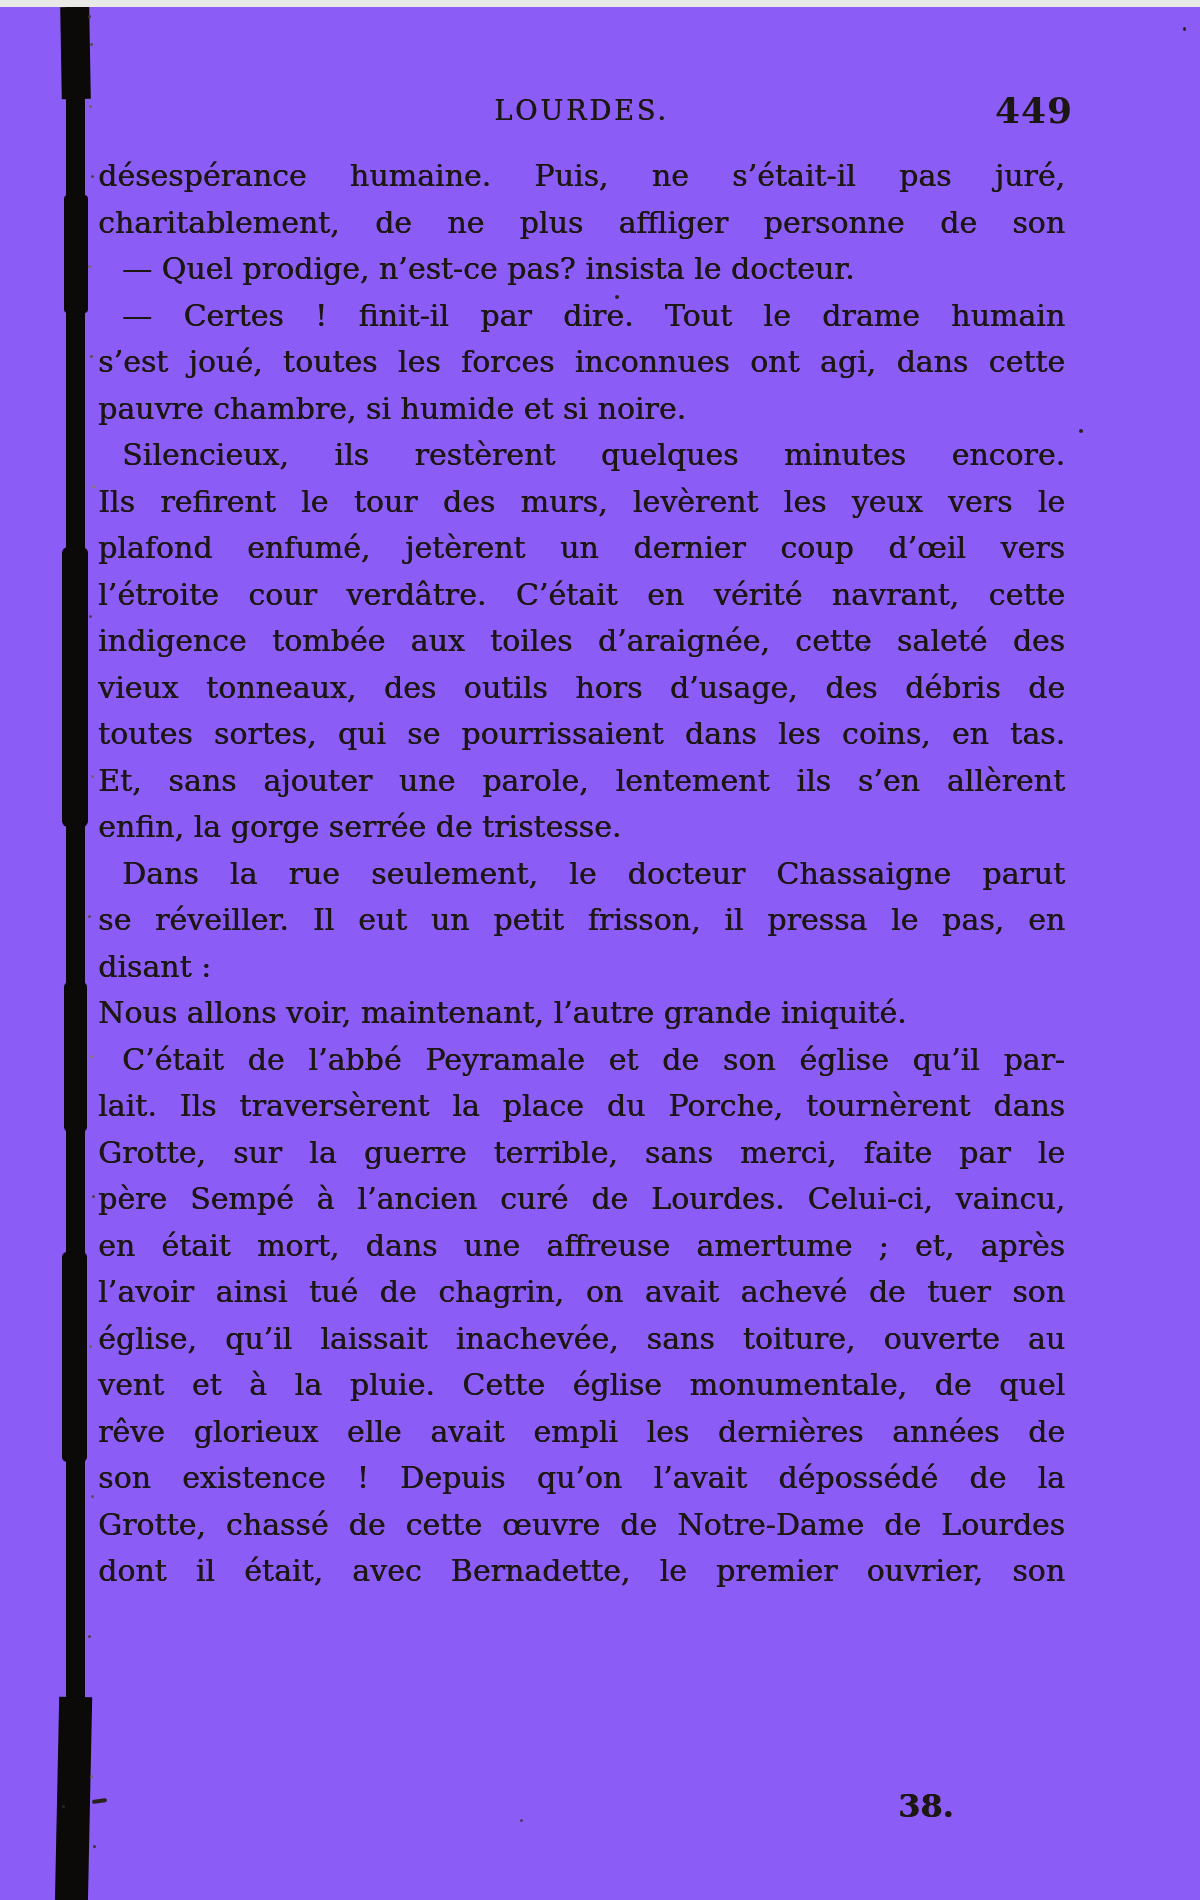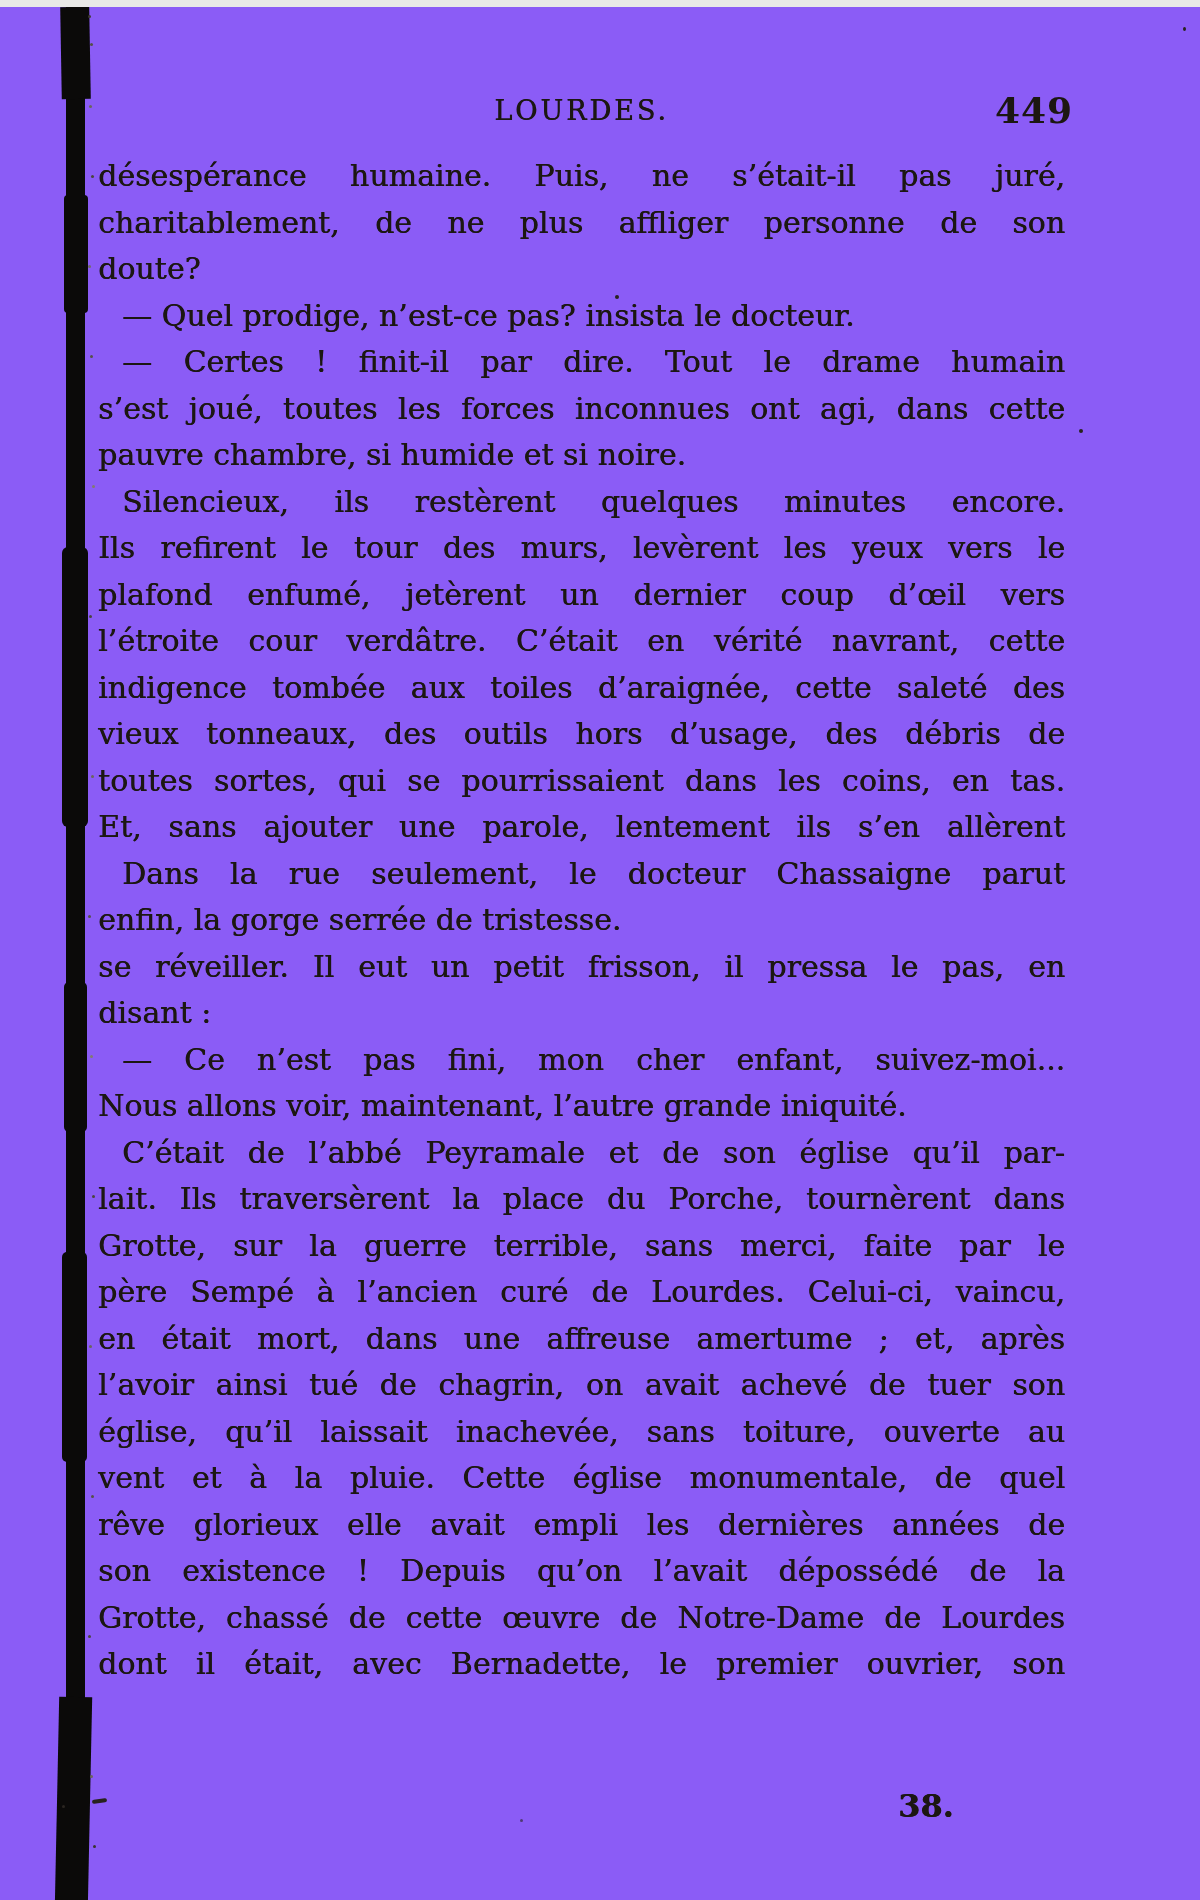--- a/index.html
+++ b/index.html
@@ -91,38 +91,36 @@
   <div class="blob b5"></div>
   <div class="blob b6"></div>
   <div class="speck"></div>
 
   <div class="running-head">LOURDES.</div>
   <div class="folio">449</div>
 
   <div class="body-text">
       <div class="line just">désespérance humaine. Puis, ne s’était-il pas juré,</div>
       <div class="line just">charitablement, de ne plus affliger personne de son</div>
-      <div class="line">doute?</div>
       <div class="line indent">— Quel prodige, n’est-ce pas? insista le docteur.</div>
       <div class="line just indent">— Certes ! finit-il par dire. Tout le drame humain</div>
       <div class="line just">s’est joué, toutes les forces inconnues ont agi, dans cette</div>
       <div class="line">pauvre chambre, si humide et si noire.</div>
       <div class="line just indent">Silencieux, ils restèrent quelques minutes encore.</div>
       <div class="line just">Ils refirent le tour des murs, levèrent les yeux vers le</div>
       <div class="line just">plafond enfumé, jetèrent un dernier coup d’œil vers</div>
       <div class="line just">l’étroite cour verdâtre. C’était en vérité navrant, cette</div>
       <div class="line just">indigence tombée aux toiles d’araignée, cette saleté des</div>
       <div class="line just">vieux tonneaux, des outils hors d’usage, des débris de</div>
       <div class="line just">toutes sortes, qui se pourrissaient dans les coins, en tas.</div>
       <div class="line just">Et, sans ajouter une parole, lentement ils s’en allèrent</div>
+      <div class="line">enfin, la gorge serrée de tristesse.</div>
       <div class="line just indent">Dans la rue seulement, le docteur Chassaigne parut</div>
-      <div class="line">enfin, la gorge serrée de tristesse.</div>
       <div class="line just">se réveiller. Il eut un petit frisson, il pressa le pas, en</div>
       <div class="line">disant :</div>
-      <div class="line just indent">— Ce n’est pas fini, mon cher enfant, suivez-moi...</div>
       <div class="line">Nous allons voir, maintenant, l’autre grande iniquité.</div>
       <div class="line just indent">C’était de l’abbé Peyramale et de son église qu’il par-</div>
       <div class="line just">lait. Ils traversèrent la place du Porche, tournèrent dans</div>
       <div class="line just">Grotte, sur la guerre terrible, sans merci, faite par le</div>
       <div class="line just">père Sempé à l’ancien curé de Lourdes. Celui-ci, vaincu,</div>
       <div class="line just">en était mort, dans une affreuse amertume ; et, après</div>
       <div class="line just">l’avoir ainsi tué de chagrin, on avait achevé de tuer son</div>
       <div class="line just">église, qu’il laissait inachevée, sans toiture, ouverte au</div>
       <div class="line just">vent et à la pluie. Cette église monumentale, de quel</div>
       <div class="line just">rêve glorieux elle avait empli les dernières années de</div>

